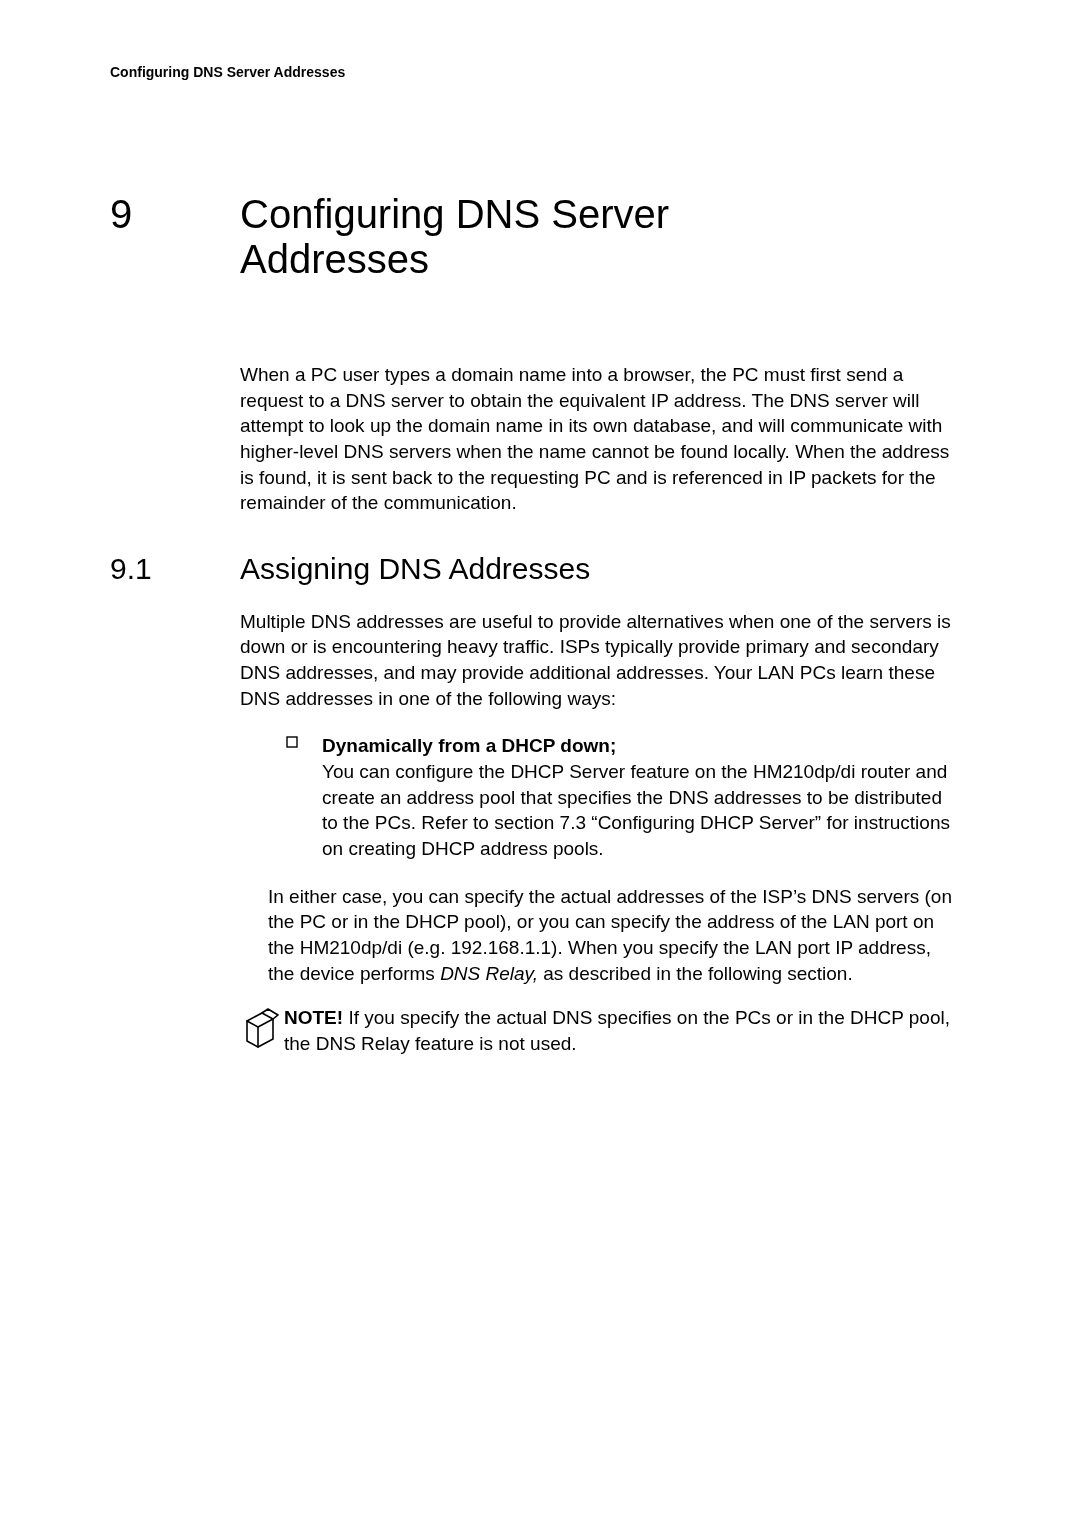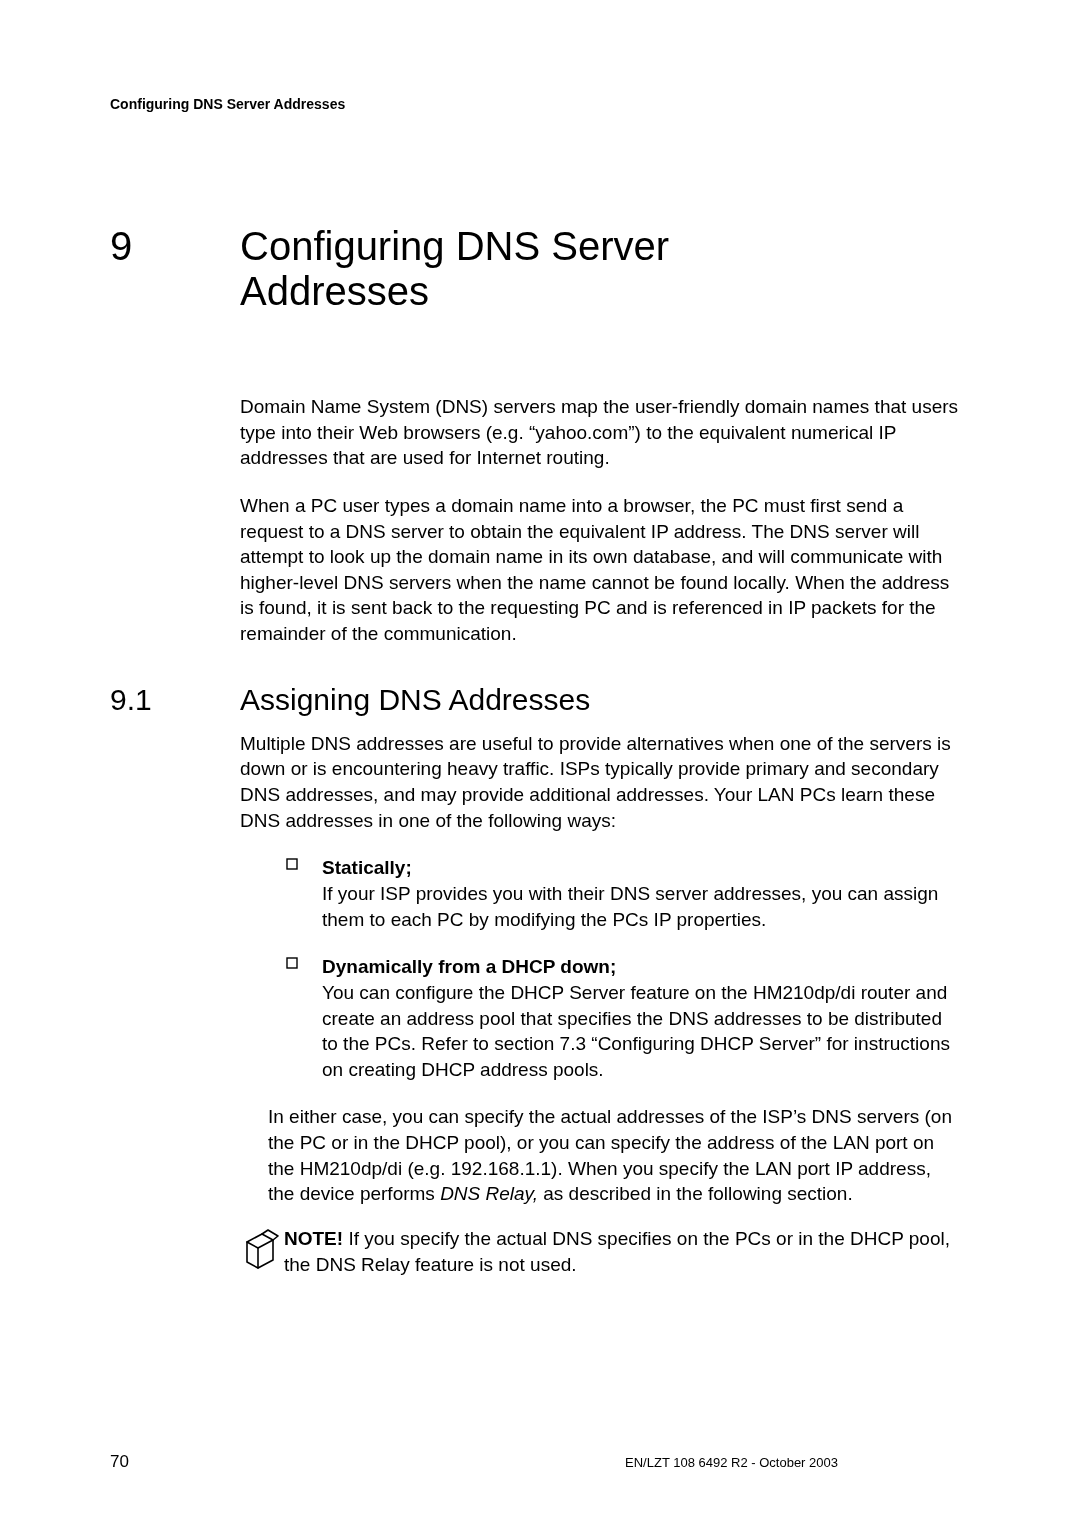--- a/index.html
+++ b/index.html
@@ -10,21 +10,21 @@
     height: 1528px;
     background: #ffffff;
     font-family: Arial, Helvetica, sans-serif;
     color: #000000;
   }
   .page {
     position: relative;
     width: 948px;
     height: 1528px;
     box-sizing: border-box;
-    padding: 96px 110px 60px 110px;
+    padding: 64px 110px 60px 110px;
   }
   .running-header {
     font-size: 14px;
     font-weight: bold;
     margin-bottom: 112px;
   }
   .chapter-row {
     display: flex;
     align-items: baseline;
     margin-bottom: 80px;
@@ -45,21 +45,21 @@
   }
   .para {
     font-size: 19px;
     line-height: 1.35;
     margin: 0 0 22px 0;
   }
   .section-row {
     display: flex;
     align-items: baseline;
     margin-top: 36px;
-    margin-bottom: 14px;
+    margin-bottom: 23px;
   }
   .section-num {
     font-size: 30px;
     font-weight: normal;
     width: 130px;
     flex-shrink: 0;
   }
   .section-title {
     font-size: 30px;
     font-weight: normal;
@@ -128,42 +128,32 @@
 <div class="page">
 
   <div class="running-header">Configuring DNS Server Addresses</div>
 
   <div class="chapter-row">
     <div class="chapter-num">9</div>
     <div class="chapter-title">Configuring DNS Server Addresses</div>
   </div>
 
   <div class="body-col">
-    <p class="para">Domain Name System (DNS) servers map the user-friendly domain names that users type into their Web browsers (e.g. “yahoo.com”) to the equivalent numerical IP addresses that are used for Internet routing.</p>
     <p class="para">When a PC user types a domain name into a browser, the PC must first send a request to a DNS server to obtain the equivalent IP address. The DNS server will attempt to look up the domain name in its own database, and will communicate with higher-level DNS servers when the name cannot be found locally. When the address is found, it is sent back to the requesting PC and is referenced in IP packets for the remainder of the communication.</p>
   </div>
 
   <div class="section-row">
     <div class="section-num">9.1</div>
     <div class="section-title">Assigning DNS Addresses</div>
   </div>
 
   <div class="body-col">
     <p class="para">Multiple DNS addresses are useful to provide alternatives when one of the servers is down or is encountering heavy traffic. ISPs typically provide primary and secondary DNS addresses, and may provide additional addresses. Your LAN PCs learn these DNS addresses in one of the following ways:</p>
 
     <ul class="bullet-list">
-      <li>
-        <span class="bullet-mark">
-          <svg width="12" height="12" viewBox="0 0 12 12">
-              <rect x="1" y="1" width="10" height="10" fill="none" stroke="#000" stroke-width="1.4"></rect>
-            </svg>
-        </span>
-        <span class="bold">Statically;</span><br>
-        <span>If your ISP provides you with their DNS server addresses, you can assign them to each PC by modifying the PCs IP properties.</span>
-      </li>
       <li>
         <span class="bullet-mark">
           <svg width="12" height="12" viewBox="0 0 12 12">
               <rect x="1" y="1" width="10" height="10" fill="none" stroke="#000" stroke-width="1.4"></rect>
             </svg>
         </span>
         <span class="bold">Dynamically from a DHCP down;</span><br>
         <span>You can configure the DHCP Server feature on the HM210dp/di router and create an address pool that specifies the DNS addresses to be distributed to the PCs. Refer to section 7.3 “Configuring DHCP Server” for instructions on creating DHCP address pools.</span>
       </li>
     </ul>
@@ -183,18 +173,14 @@
             <path d="M22 6 L28 2 L38 8 L33 12"></path>
           </g>
         </svg>
       </div>
       <div class="note-text">
         <span class="bold">NOTE!</span><span> If you specify the actual DNS specifies on the PCs or in the DHCP pool, the DNS Relay feature is not used.</span>
       </div>
     </div>
   </div>
 
-  <div class="footer">
-    <div class="page-num">70</div>
-    <div class="footer-right">EN/LZT 108 6492 R2  - October 2003</div>
-  </div>
 
 </div>
 
 </body></html>

